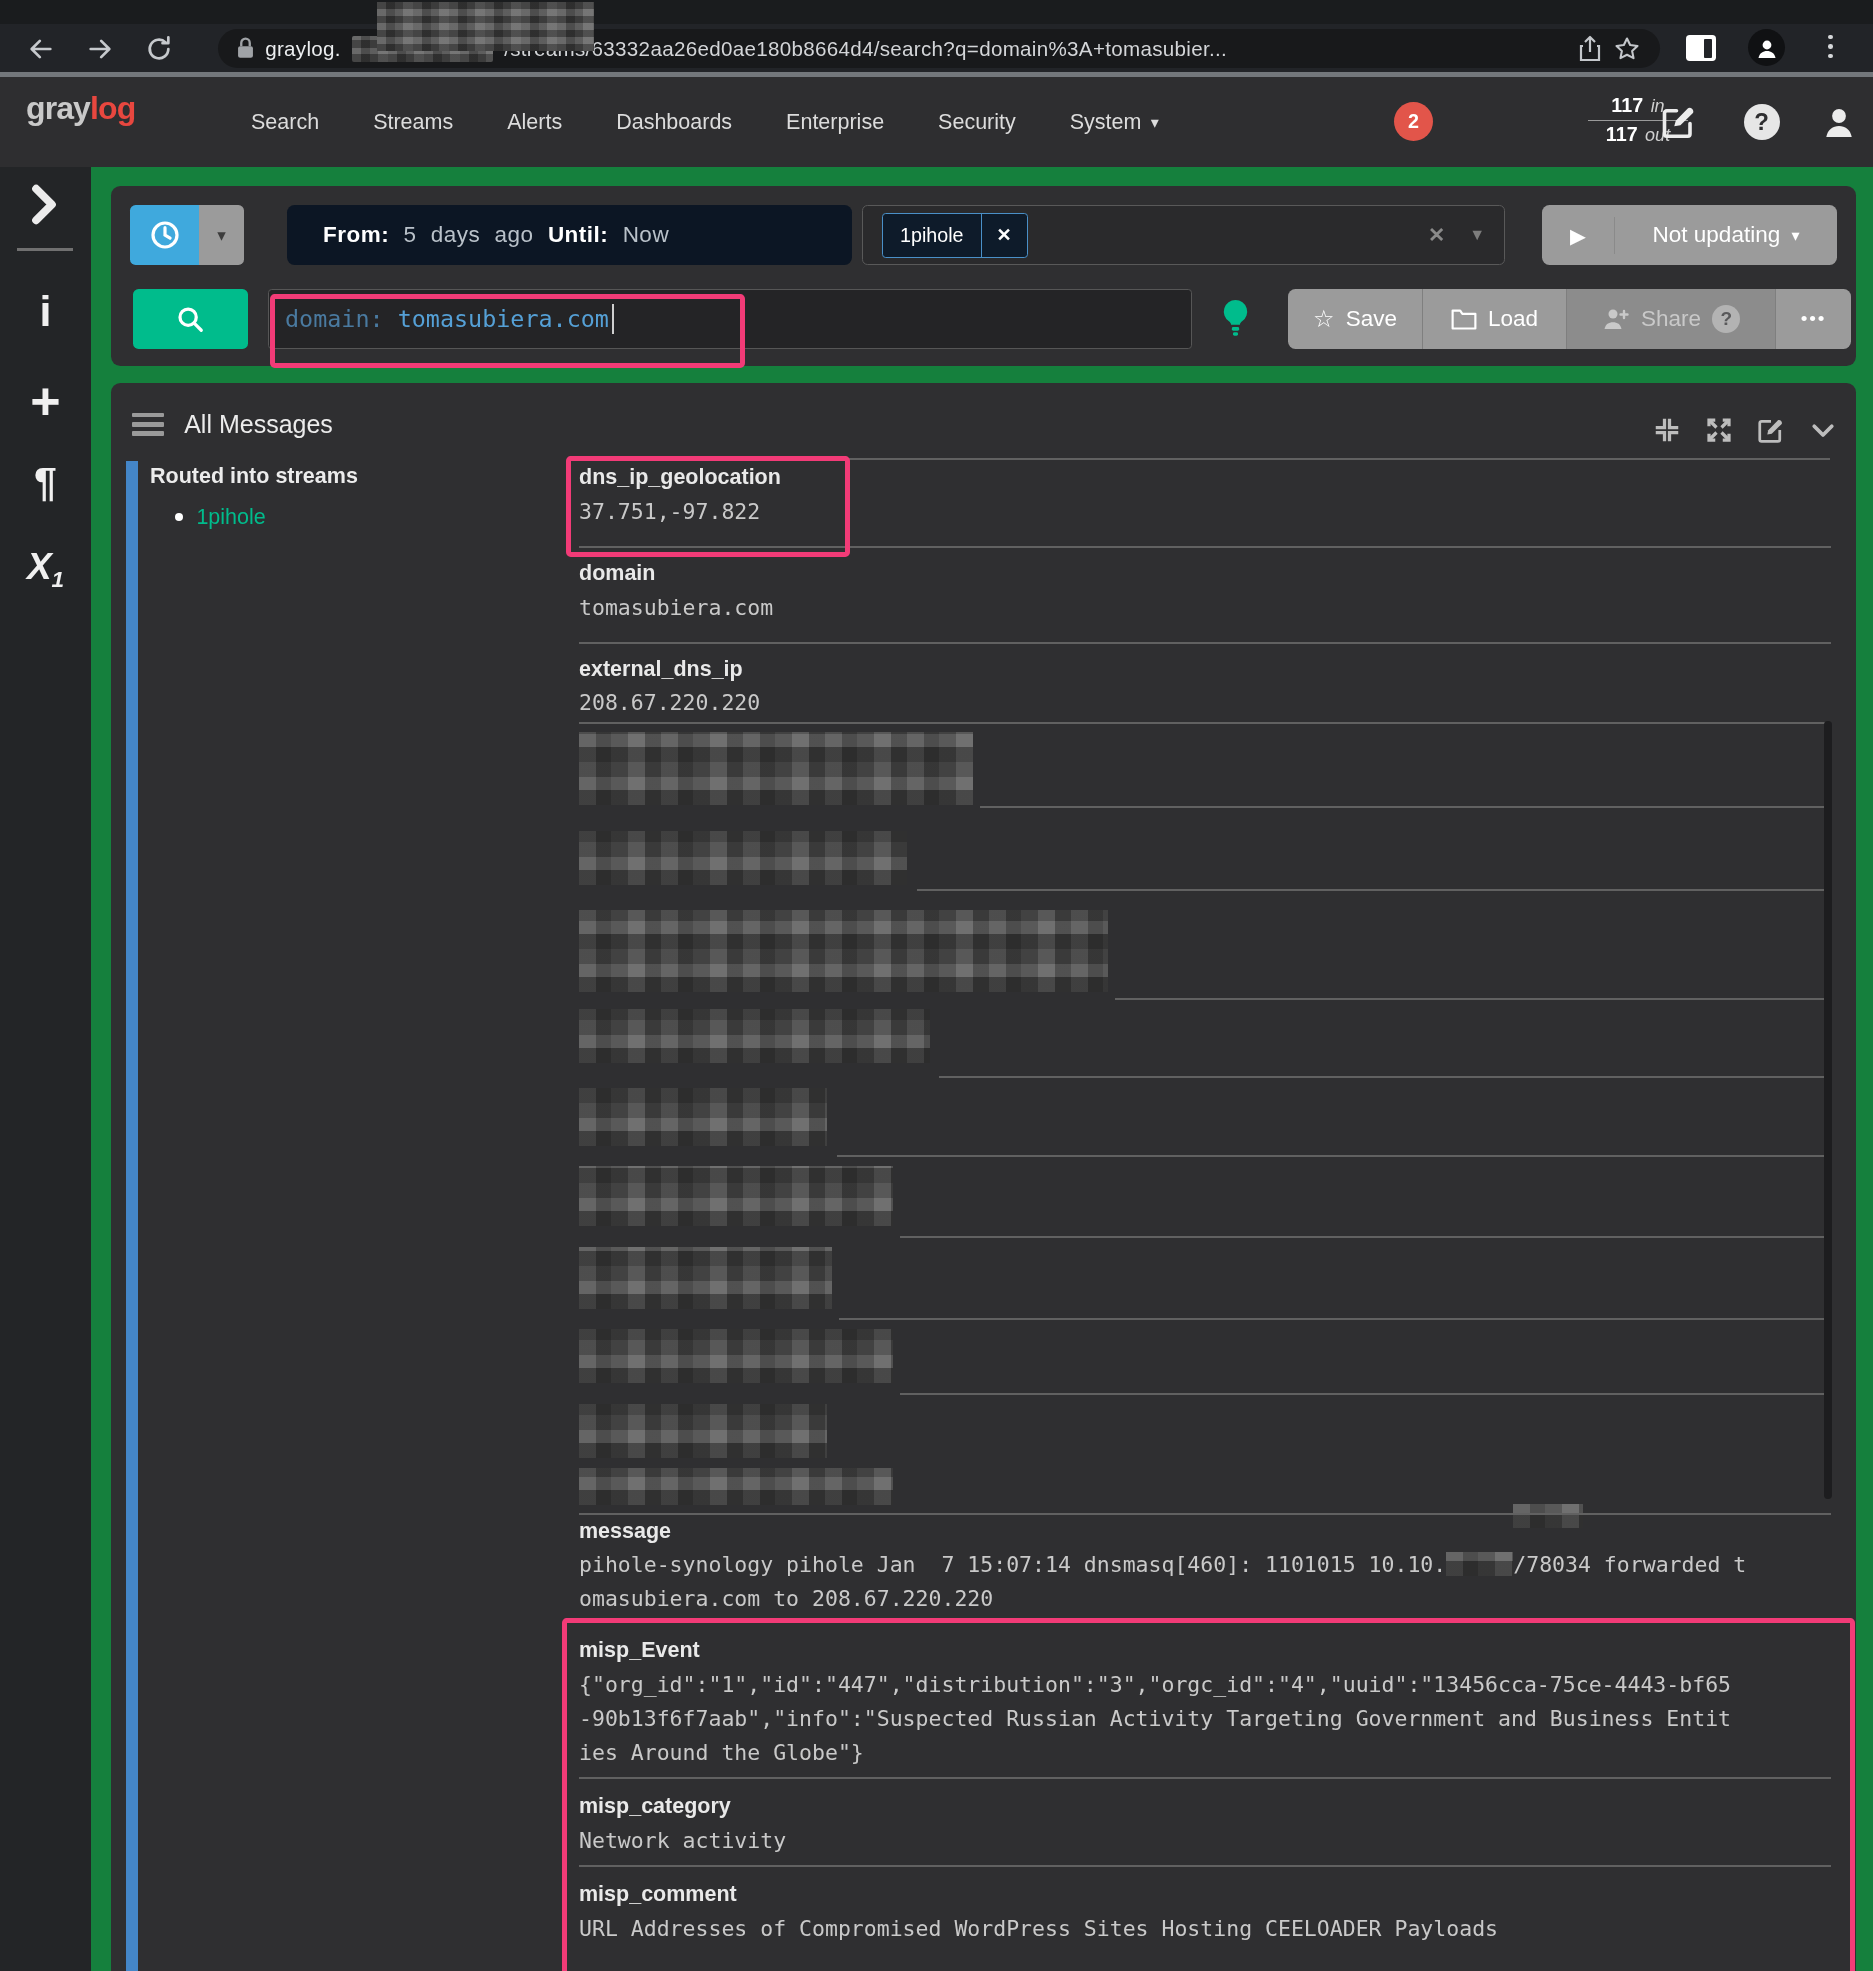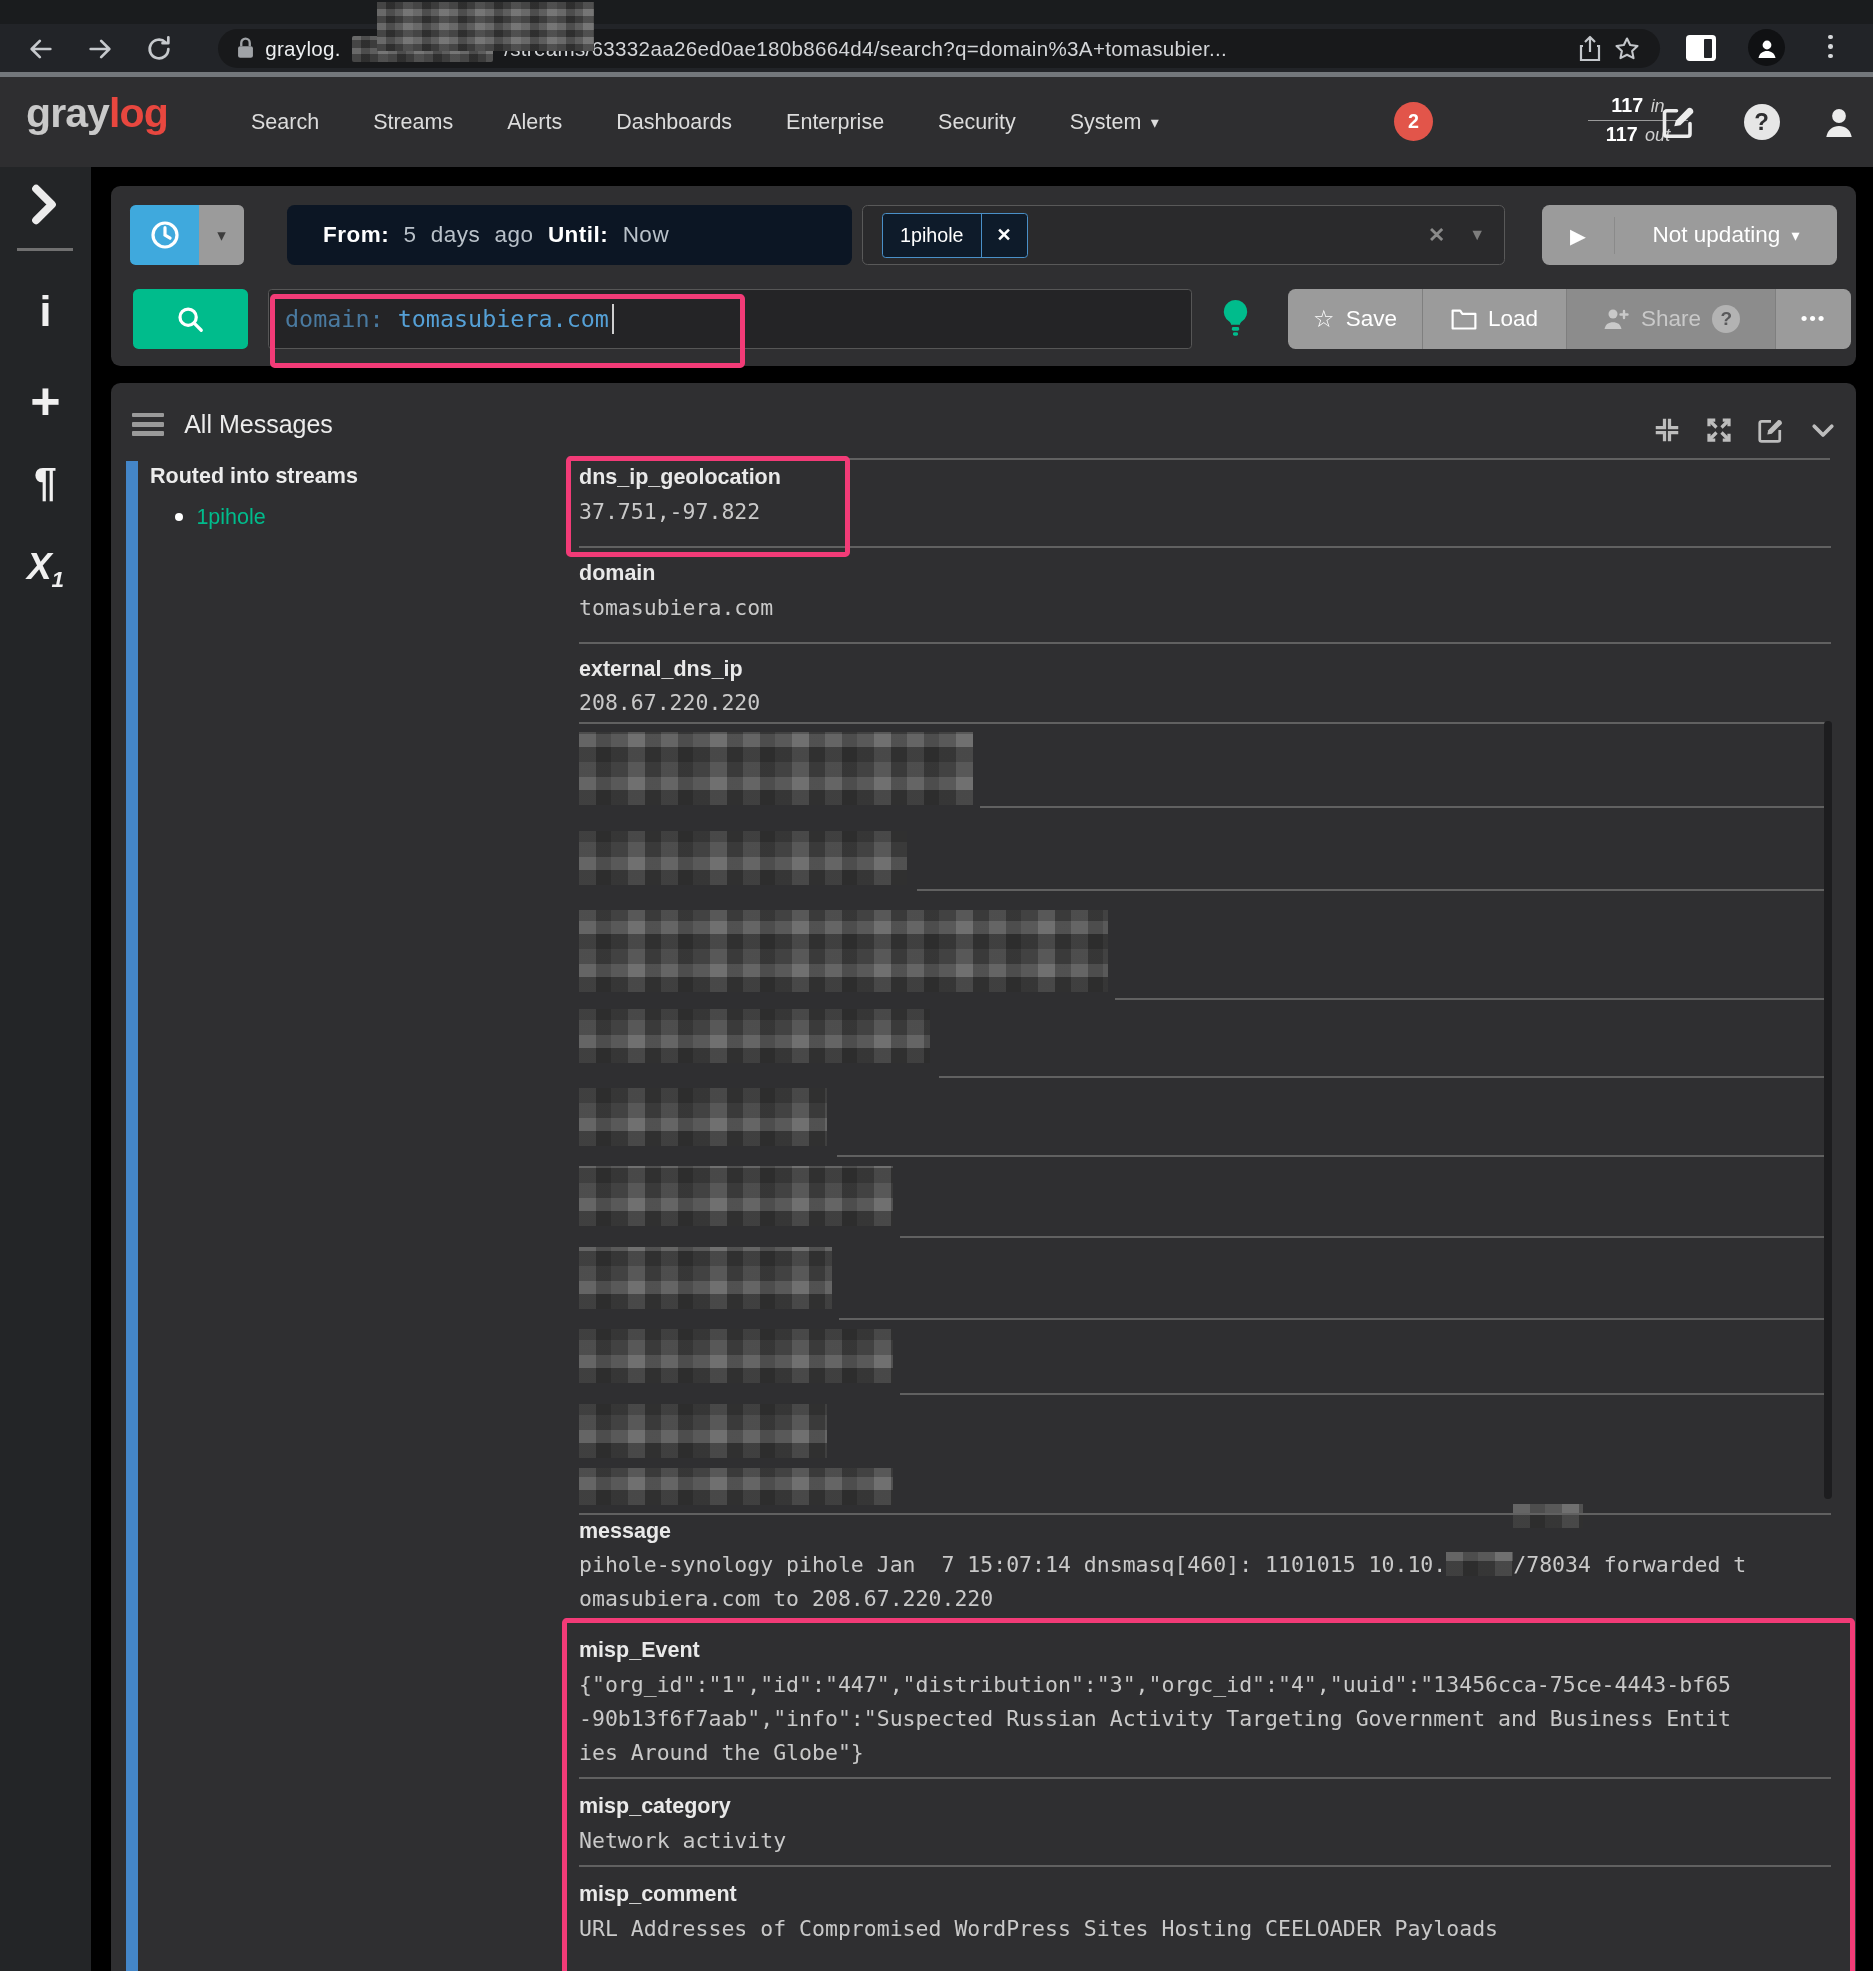--- a/index.html
+++ b/index.html
@@ -1,17 +1,17 @@
 <!DOCTYPE html>
 <html style="font-size:15px"><head>
 <meta charset="utf-8">
 <style>
   html,body{margin:0;padding:0;background:#26282a;}
   .screen{position:relative;width:1874px;height:1971px;overflow:hidden;
-    font-family:"Liberation Sans",sans-serif;background:#000000;color:#ddd;}
+    font-family:"Liberation Sans",sans-serif;background:#15803d;color:#ddd;}
   .abs{position:absolute;}
   .mono{font-family:"DejaVu Sans Mono",monospace;white-space:pre;}
 
   
   .browser{left:0;top:0;width:1874px;height:72px;background:#222428;}
   .tabstrip{left:0;top:0;width:1874px;height:24px;background:#1a1c1e;}
   .urlpill{left:218px;top:29px;width:1442px;height:39px;background:#18191b;border-radius:20.6px;
     display:flex;align-items:center;padding:0 19px;box-sizing:border-box;gap:11.2px;}
   .urltext{font-size:20.6px;color:#d3d5d8;letter-spacing:0.3px;white-space:nowrap;}
   .navbtn{top:31px;width:36px;height:36px;display:flex;align-items:center;justify-content:center;}
@@ -20,21 +20,21 @@
   .px{background:
     repeating-linear-gradient(0deg, rgba(0,0,0,.28) 0 15px, rgba(255,255,255,.08) 15px 28px, rgba(0,0,0,.12) 28px 43px),
     repeating-linear-gradient(90deg, #585858 0 17px, #3e3e3e 17px 32px, #4b4b4b 32px 49px, #646464 49px 66px, #424242 66px 82px);}
   .px-s{background:
     repeating-linear-gradient(0deg, rgba(0,0,0,.25) 0 7.5px, rgba(255,255,255,.08) 7.5px 14px),
     repeating-linear-gradient(90deg, #5c5c5c 0 9.4px, #3e3e3e 9.4px 18px, #505050 18px 26px, #6a6a6a 26px 36px);}
 
   
   .navband{left:0;top:72px;width:1874px;height:4.7px;background:#73777b;}
   .glnav{left:0;top:77px;width:1874px;height:90px;background:#2e2e30;}
-  .logo{left:26px;top:13px;font-size:41px;font-weight:bold;letter-spacing:-0.9px;}
+  .logo{left:26px;top:13px;font-size:32px;font-weight:bold;letter-spacing:-0.9px;}
   .navitems{left:251px;top:0;height:90px;display:flex;align-items:center;gap:54px;
     font-size:21.5px;color:#dcdcdc;}
   .navitem{cursor:default;display:flex;align-items:center;gap:9.4px;}
   .badge{left:1394px;top:25px;width:39px;height:39px;border-radius:50%;background:#e2554a;
     color:#fff;font-size:19.7px;font-weight:bold;display:flex;align-items:center;justify-content:center;}
   .thru{left:1582px;top:15px;width:112px;color:#fff;font-size:19.7px;text-align:center;}
   .thru .row{display:flex;justify-content:center;gap:7.5px;align-items:baseline;padding:1.9px 0;}
   .thru .num{font-weight:bold;}
   .thru .unit{font-style:italic;font-size:18px;color:#cfcfcf;}
   .thru .sep{height:0.9px;background:#9a9a9a;margin:0.9px 5.6px;}

